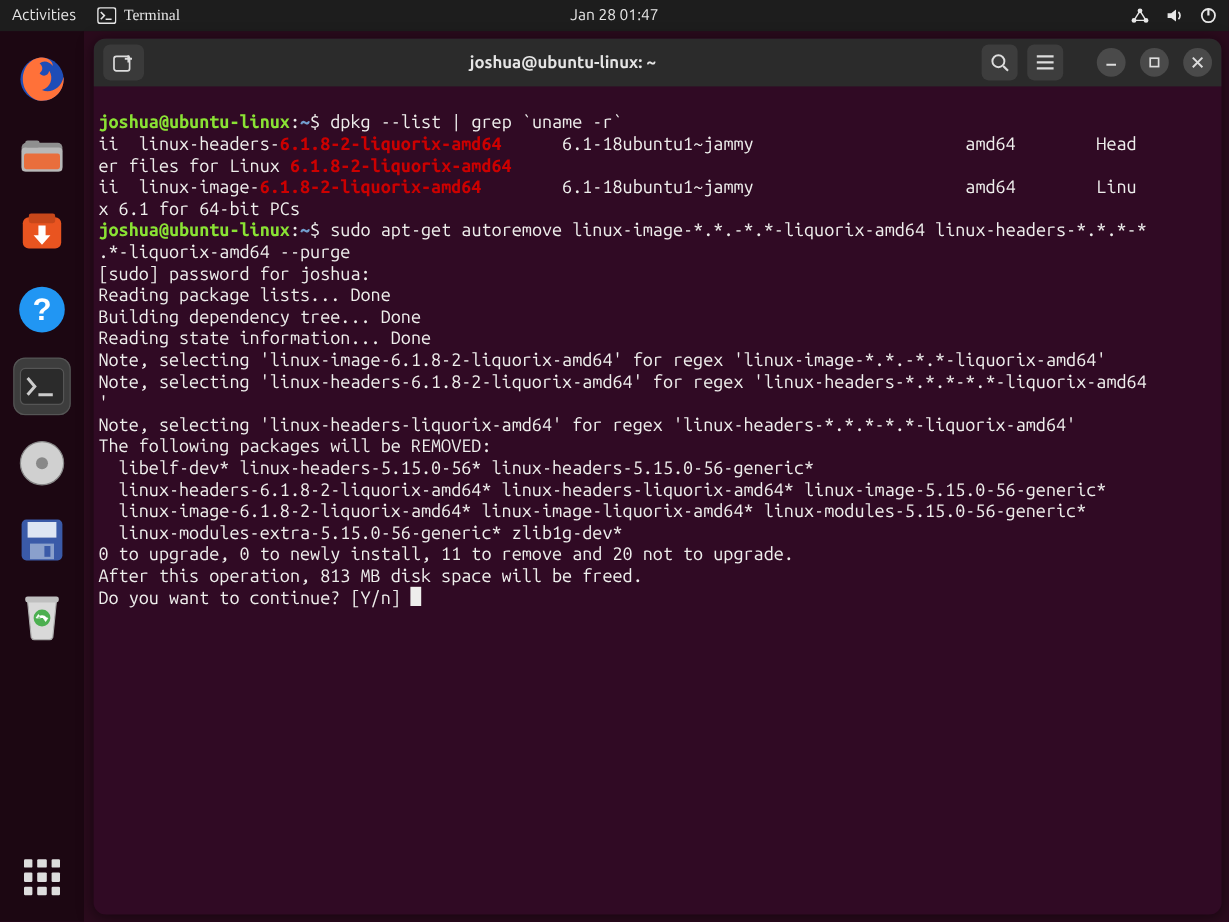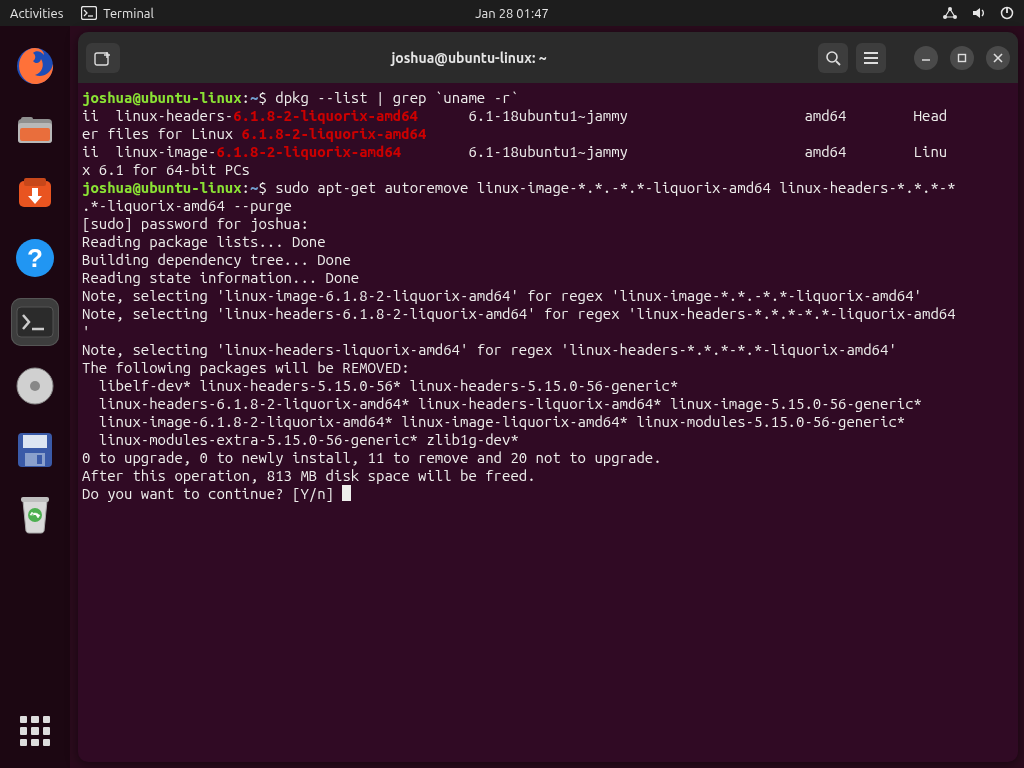--- a/index.html
+++ b/index.html
@@ -8,21 +8,21 @@
 
   
   .topbar {
     position: absolute; top: 0; left: 0; right: 0; height: 26px;
     background: #1d1d1d; color: #e6e6e6; font-size: 13px;
     display: flex; align-items: center; padding: 0 10px;
   }
   .topbar .left { display: flex; align-items: center; gap: 18px; }
   .topbar .center { position: absolute; left: 50%; transform: translateX(-50%); }
   .topbar .right { margin-left: auto; display: flex; align-items: center; gap: 14px; }
-  .topbar .app-menu { display: flex; align-items: center; gap: 6px; }
+  .topbar .app-menu { display: flex; align-items: center; gap: 6px; font-family: Liberation Serif, serif; }
   .topbar svg { display: block; }
 
   
   .dock {
     position: absolute; top: 26px; left: 0; bottom: 0; width: 70px;
     background: rgba(0,0,0,0.35);
     display: flex; flex-direction: column; align-items: center;
     padding-top: 16px; gap: 16px;
   }
   .dock-icon {
@@ -40,21 +40,21 @@
   .dock-grid span { background: #ddd; border-radius: 1px; }
 
   
   .window {
     position: absolute; top: 32px; left: 78px; right: 6px; bottom: 6px;
     background: #300a24; border-radius: 10px; overflow: hidden;
     display: flex; flex-direction: column;
     box-shadow: 0 2px 12px rgba(0,0,0,0.5);
   }
   .titlebar {
-    height: 51px; background: #2b2b2b; display: flex; align-items: center;
+    height: 40px; background: #2b2b2b; display: flex; align-items: center;
     padding: 0 8px; gap: 8px; color: #e6e6e6; font-size: 14px;
   }
   .titlebar .tab-btn {
     width: 34px; height: 30px; border-radius: 6px; background: #3a3a3a;
     display: flex; align-items: center; justify-content: center;
   }
   .titlebar .title { flex: 1; text-align: center; font-weight: 600; }
   .titlebar .tb-btn {
     width: 30px; height: 30px; border-radius: 6px; background: #3d3d3d;
     display: flex; align-items: center; justify-content: center;
@@ -64,21 +64,21 @@
     display: flex; align-items: center; justify-content: center; margin-left: 4px;
   }
   .titlebar .win-btn.close { background: #4a4a4a; }
   .titlebar .gap { width: 8px; }
 
   
   .term {
     flex: 1; padding: 6px 4px 4px 4px;
     font-family: "Ubuntu Mono", "DejaVu Sans Mono", monospace;
     font-size: 15px; line-height: 18px; color: #eeeeec;
-    white-space: pre; overflow: hidden;
+    white-space: pre; overflow: hidden; margin-top: 15px;
   }
   .term .g  { color: #8ae234; font-weight: bold; }   
   .term .b  { color: #729fcf; font-weight: bold; }   
   .term .r  { color: #cc0000; font-weight: bold; }   
   .term .cursor {
     display: inline-block; width: 9px; height: 16px; background: #eeeeec;
     vertical-align: -2px;
   }
 </style>
 </head>

